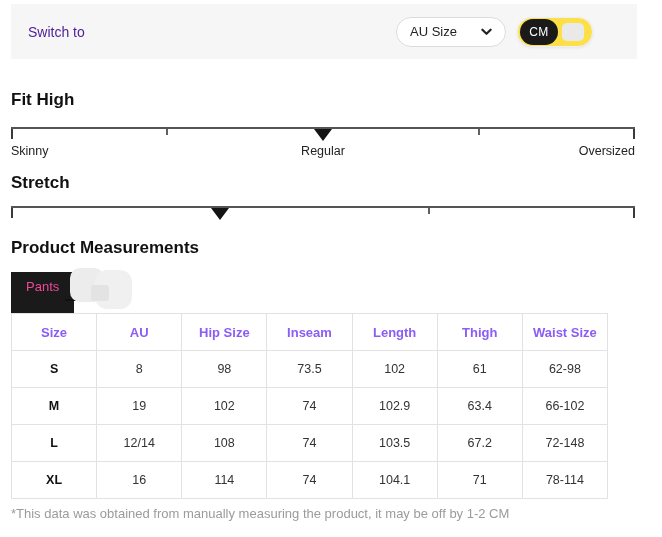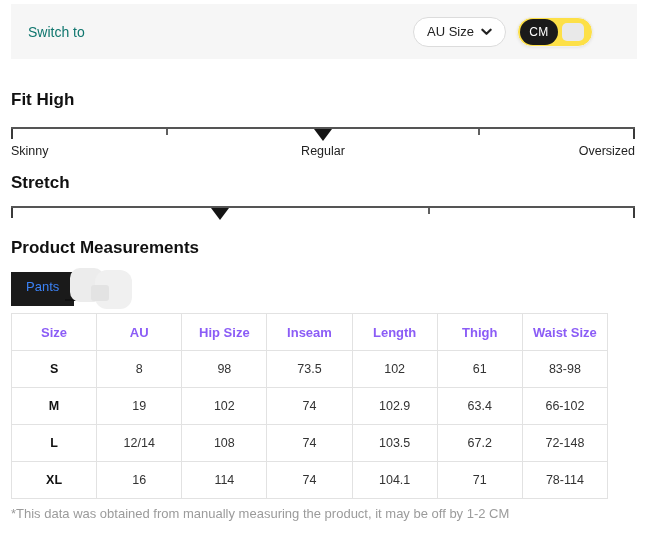--- a/index.html
+++ b/index.html
@@ -12,25 +12,25 @@
   }
   .page { margin-left: 11px; width: 640px; }
 
   
   .switch-bar {
     margin-top: 4px; width: 626px; height: 55px;
     background: #f6f6f6;
     display: flex; align-items: center;
     padding: 0 44px 0 17px;
   }
-  .switch-label { font-size: 14px; color: #0f766e; }
+  .switch-label { font-size: 14px; color: #4c1d95; }
   .bar-right { margin-left: auto; display: flex; align-items: center; gap: 11px; }
   .pill-dropdown {
     height: 30px; background: #fff; border: 1px solid #dcdcdc; border-radius: 16px;
-    display: flex; align-items: center; gap: 7px; padding: 0 13px;
+    display: flex; align-items: center; gap: 24px; padding: 0 13px;
     font-size: 13px; color: #222; cursor: pointer;
     font-family: "Liberation Sans", sans-serif;
   }
   .chev { display: inline-flex; margin-top: 1px; }
   .unit-toggle {
     width: 76px; height: 30px; background: #fde047; border: 1px solid #f0f0f0;
     border-radius: 16px; box-shadow: 0 1px 3px rgba(0,0,0,.07);
     display: flex; align-items: center; padding: 2px; cursor: pointer;
   }
   .unit-cm {
@@ -61,22 +61,22 @@
   }
   .scale-labels { position: relative; height: 16px; margin-top: 5px; font-size: 12.5px; color: #222; }
   .scale-labels span { position: absolute; top: 0; white-space: nowrap; }
   .ll { left: 0; }
   .lc { transform: translateX(-50%); }
   .lr { right: 0; }
 
   
   .tabbar { margin-top: 14px; position: relative; height: 29px; width: 624px; }
   .tab {
-    display: inline-block; height: 34px; line-height: 29px; padding: 0 15px;
-    background: #1a1a1a; color: #3b82f6; font-size: 13px; cursor: pointer;
+    display: inline-block; height: 41px; line-height: 29px; padding: 0 15px;
+    background: #1a1a1a; color: #ec4899; font-size: 13px; cursor: pointer;
   }
   .tab-ext { position: absolute; left: 54px; top: 0; width: 37px; height: 29px; border-bottom: 2px solid #111; }
   .ghost { position: absolute; left: 59px; top: -4px; width: 64px; height: 42px; pointer-events: none; }
   .ghost .g1 { position: absolute; left: 0; top: 0; width: 34px; height: 34px; background: #ececec; border-radius: 10px; }
   .ghost .g2 { position: absolute; left: 25px; top: 2px; width: 37px; height: 39px; background: #f0f0f0; border-radius: 12px; }
   .ghost .g3 { position: absolute; left: 21px; top: 17px; width: 18px; height: 16px; background: #e3e3e3; border-radius: 3px; }
 
   
   table.measure {
     margin-top: 12px; width: 597px; border-collapse: collapse; table-layout: fixed;
@@ -168,21 +168,21 @@
         </tr>
       </thead>
       <tbody>
         <tr>
           <td>S</td>
           <td>8</td>
           <td>98</td>
           <td>73.5</td>
           <td>102</td>
           <td>61</td>
-          <td>83-98</td>
+          <td>62-98</td>
         </tr>
         <tr>
           <td>M</td>
           <td>19</td>
           <td>102</td>
           <td>74</td>
           <td>102.9</td>
           <td>63.4</td>
           <td>66-102</td>
         </tr>

